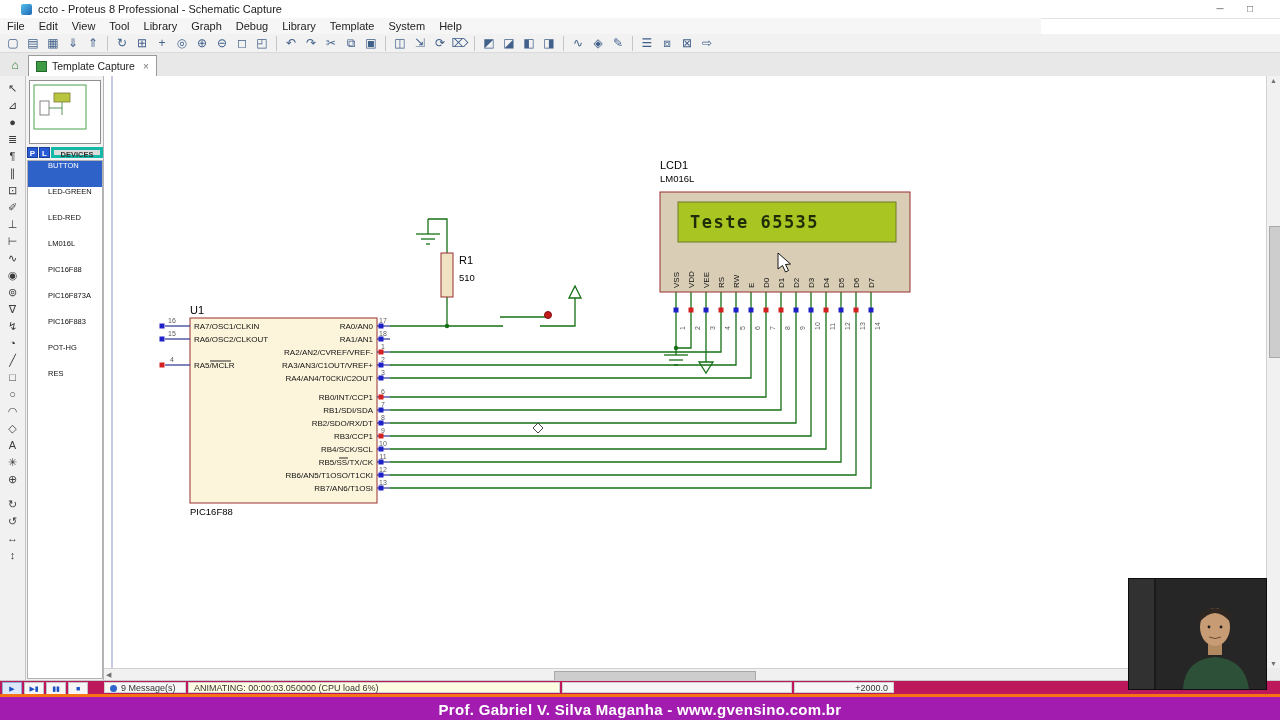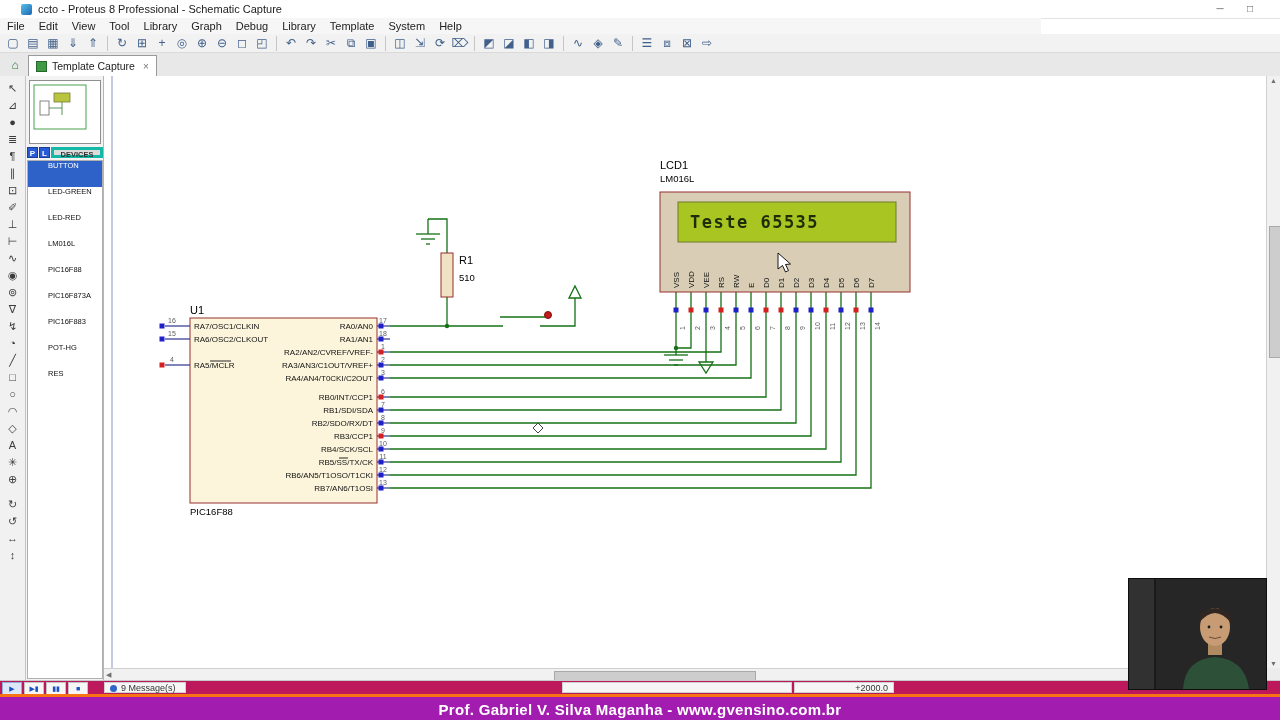--- a/index.html
+++ b/index.html
@@ -453,20 +453,21 @@
 <div class="scorner"></div>
 
 <div class="statusbar">
   <div class="simctl">
     <div class="simbtn active">▶</div>
     <div class="simbtn">▶▮</div>
     <div class="simbtn">▮▮</div>
     <div class="simbtn">■</div>
   </div>
   <div class="seg seg-msg"><span class="msgicon"></span><span>9 Message(s)</span></div>
+  <div class="seg seg-anim">ANIMATING: 00:00:03.050000 (CPU load 6%)</div>
   <div class="seg seg-fill"></div>
   <div class="seg seg-coord">+2000.0</div>
 </div>
 
 <div class="footer">
   <span>Prof. Gabriel V. Silva Maganha - www.gvensino.com.br</span>
 </div>
 
 <div class="webcam">
   <svg width="137" height="110" viewBox="0 0 137 110">

